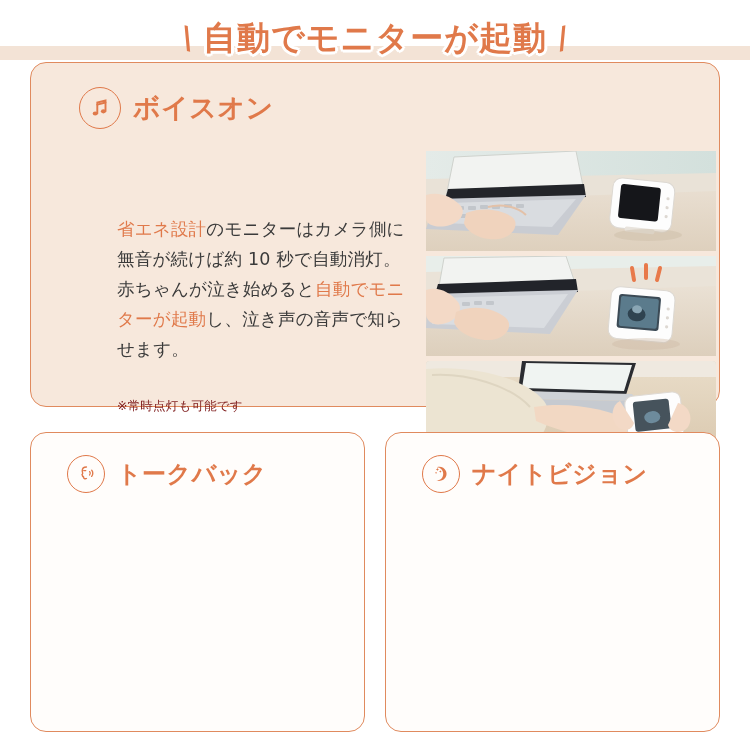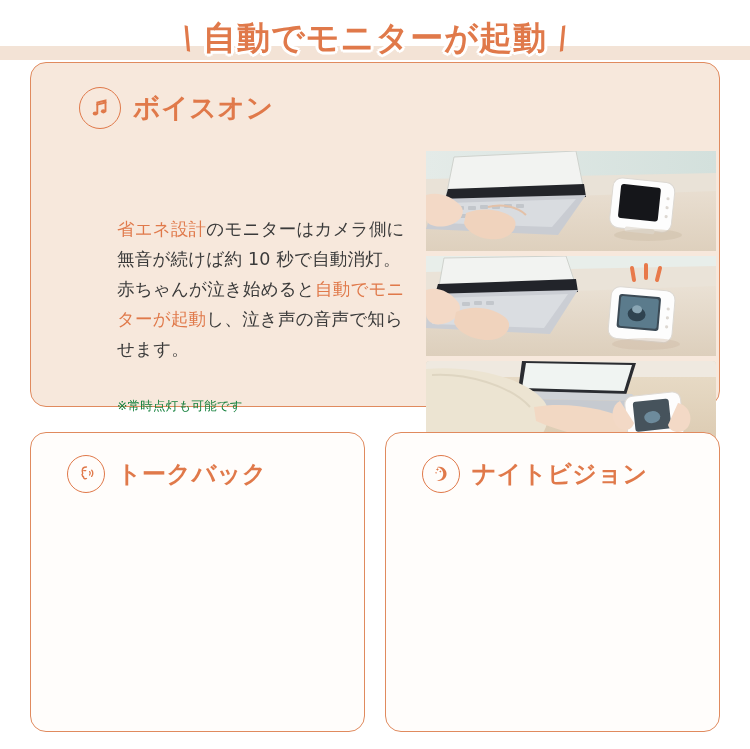--- a/index.html
+++ b/index.html
@@ -85,21 +85,21 @@
   .body-text{
     position:absolute;
     color:#3a3a3a;
     line-height:1.72;
     letter-spacing:.2px;
   }
   .hero-text{left:86px;top:144px;width:300px;font-size:17.5px;margin-top:7px;}
   .hl{color:#e0794a;}
   .note{
     position:absolute;left:86px;top:335px;
-    font-size:12.5px;color:#15803d;letter-spacing:.2px;
+    font-size:12.5px;color:#7f1d1d;letter-spacing:.2px;
   }
 
   
   .photo{position:absolute;overflow:hidden;background:#ded8d2;}
   .ph1{left:395px;top:88px;width:290px;height:100px;}
   .ph2{left:395px;top:193px;width:290px;height:100px;}
   .ph3{left:395px;top:298px;width:290px;height:100px;border-radius:4px;}
   .photo svg{display:block;width:100%;height:100%;}
 </style>
 </head>

